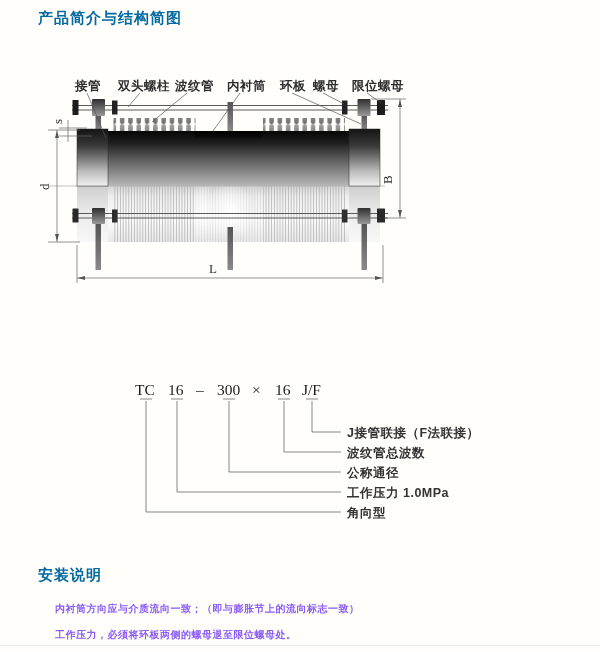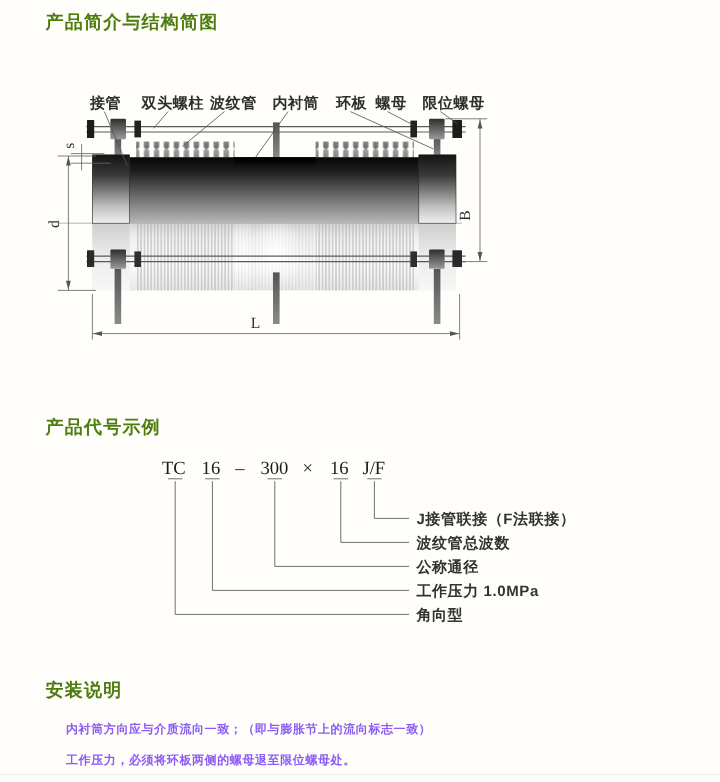--- a/index.html
+++ b/index.html
@@ -1,18 +1,18 @@
 <!DOCTYPE html>
 <html><head>
 <meta charset="utf-8">
 <style>
   html,body{margin:0;padding:0;}
   body{background:#e9e9e9;font-family:"Liberation Sans", sans-serif;}
   .page{position:relative;width:600px;height:652px;background:#fffefa;overflow:hidden;margin:0 auto;}
-  .sec-title{position:absolute;left:38px;font-size:15px;font-weight:bold;color:#4d7c0f;letter-spacing:1px;}
+  .sec-title{position:absolute;left:38px;font-size:15px;font-weight:bold;color:#0369a1;letter-spacing:1px;}
   #title-intro{top:9px;}
   #title-code{top:347px;}
   #title-install{top:566px;font-family:Liberation Serif, serif;}
   .install-text{position:absolute;left:55px;top:596px;width:460px;font-size:10px;font-weight:600;color:#8b5cf6;line-height:25.5px;letter-spacing:0.5px;}
   svg{position:absolute;}
   #diagram-svg{left:35px;top:72px;}
   #code-svg{left:35px;top:378px;}
   .dlabel{font-size:12.5px;font-weight:bold;fill:#2e2e2e;letter-spacing:0.5px;}
   .dimtext{font-family:"Liberation Serif", serif;font-size:13px;fill:#333;}
   .codetext{font-family:"Liberation Serif", serif;font-size:15.5px;fill:#1b1b1b;}
@@ -187,21 +187,20 @@
     <g>
       <line class="dimline" x1="42" y1="173" x2="42" y2="211"></line>
       <line class="dimline" x1="348" y1="173" x2="348" y2="211"></line>
       <line class="dimline" x1="42" y1="206" x2="348" y2="206"></line>
       <polygon points="42.5,206 50,204 50,208" fill="#555"></polygon>
       <polygon points="347.5,206 340,204 340,208" fill="#555"></polygon>
       <text class="dimtext" font-size="14" x="174" y="201">L</text>
     </g>
   </svg>
 
-  <div class="sec-title" id="title-code">产品代号示例</div>
 
   <svg id="code-svg" width="545" height="165" viewBox="0 0 545 165">
     <g>
       <text class="codetext" x="100" y="17">TC</text>
       <text class="codetext" x="133" y="17">16</text>
       <text class="codetext" x="161" y="17">–</text>
       <text class="codetext" x="182" y="17">300</text>
       <text class="codetext" x="217" y="17">×</text>
       <text class="codetext" x="240" y="17">16</text>
       <text class="codetext" x="267" y="17">J/F</text>

